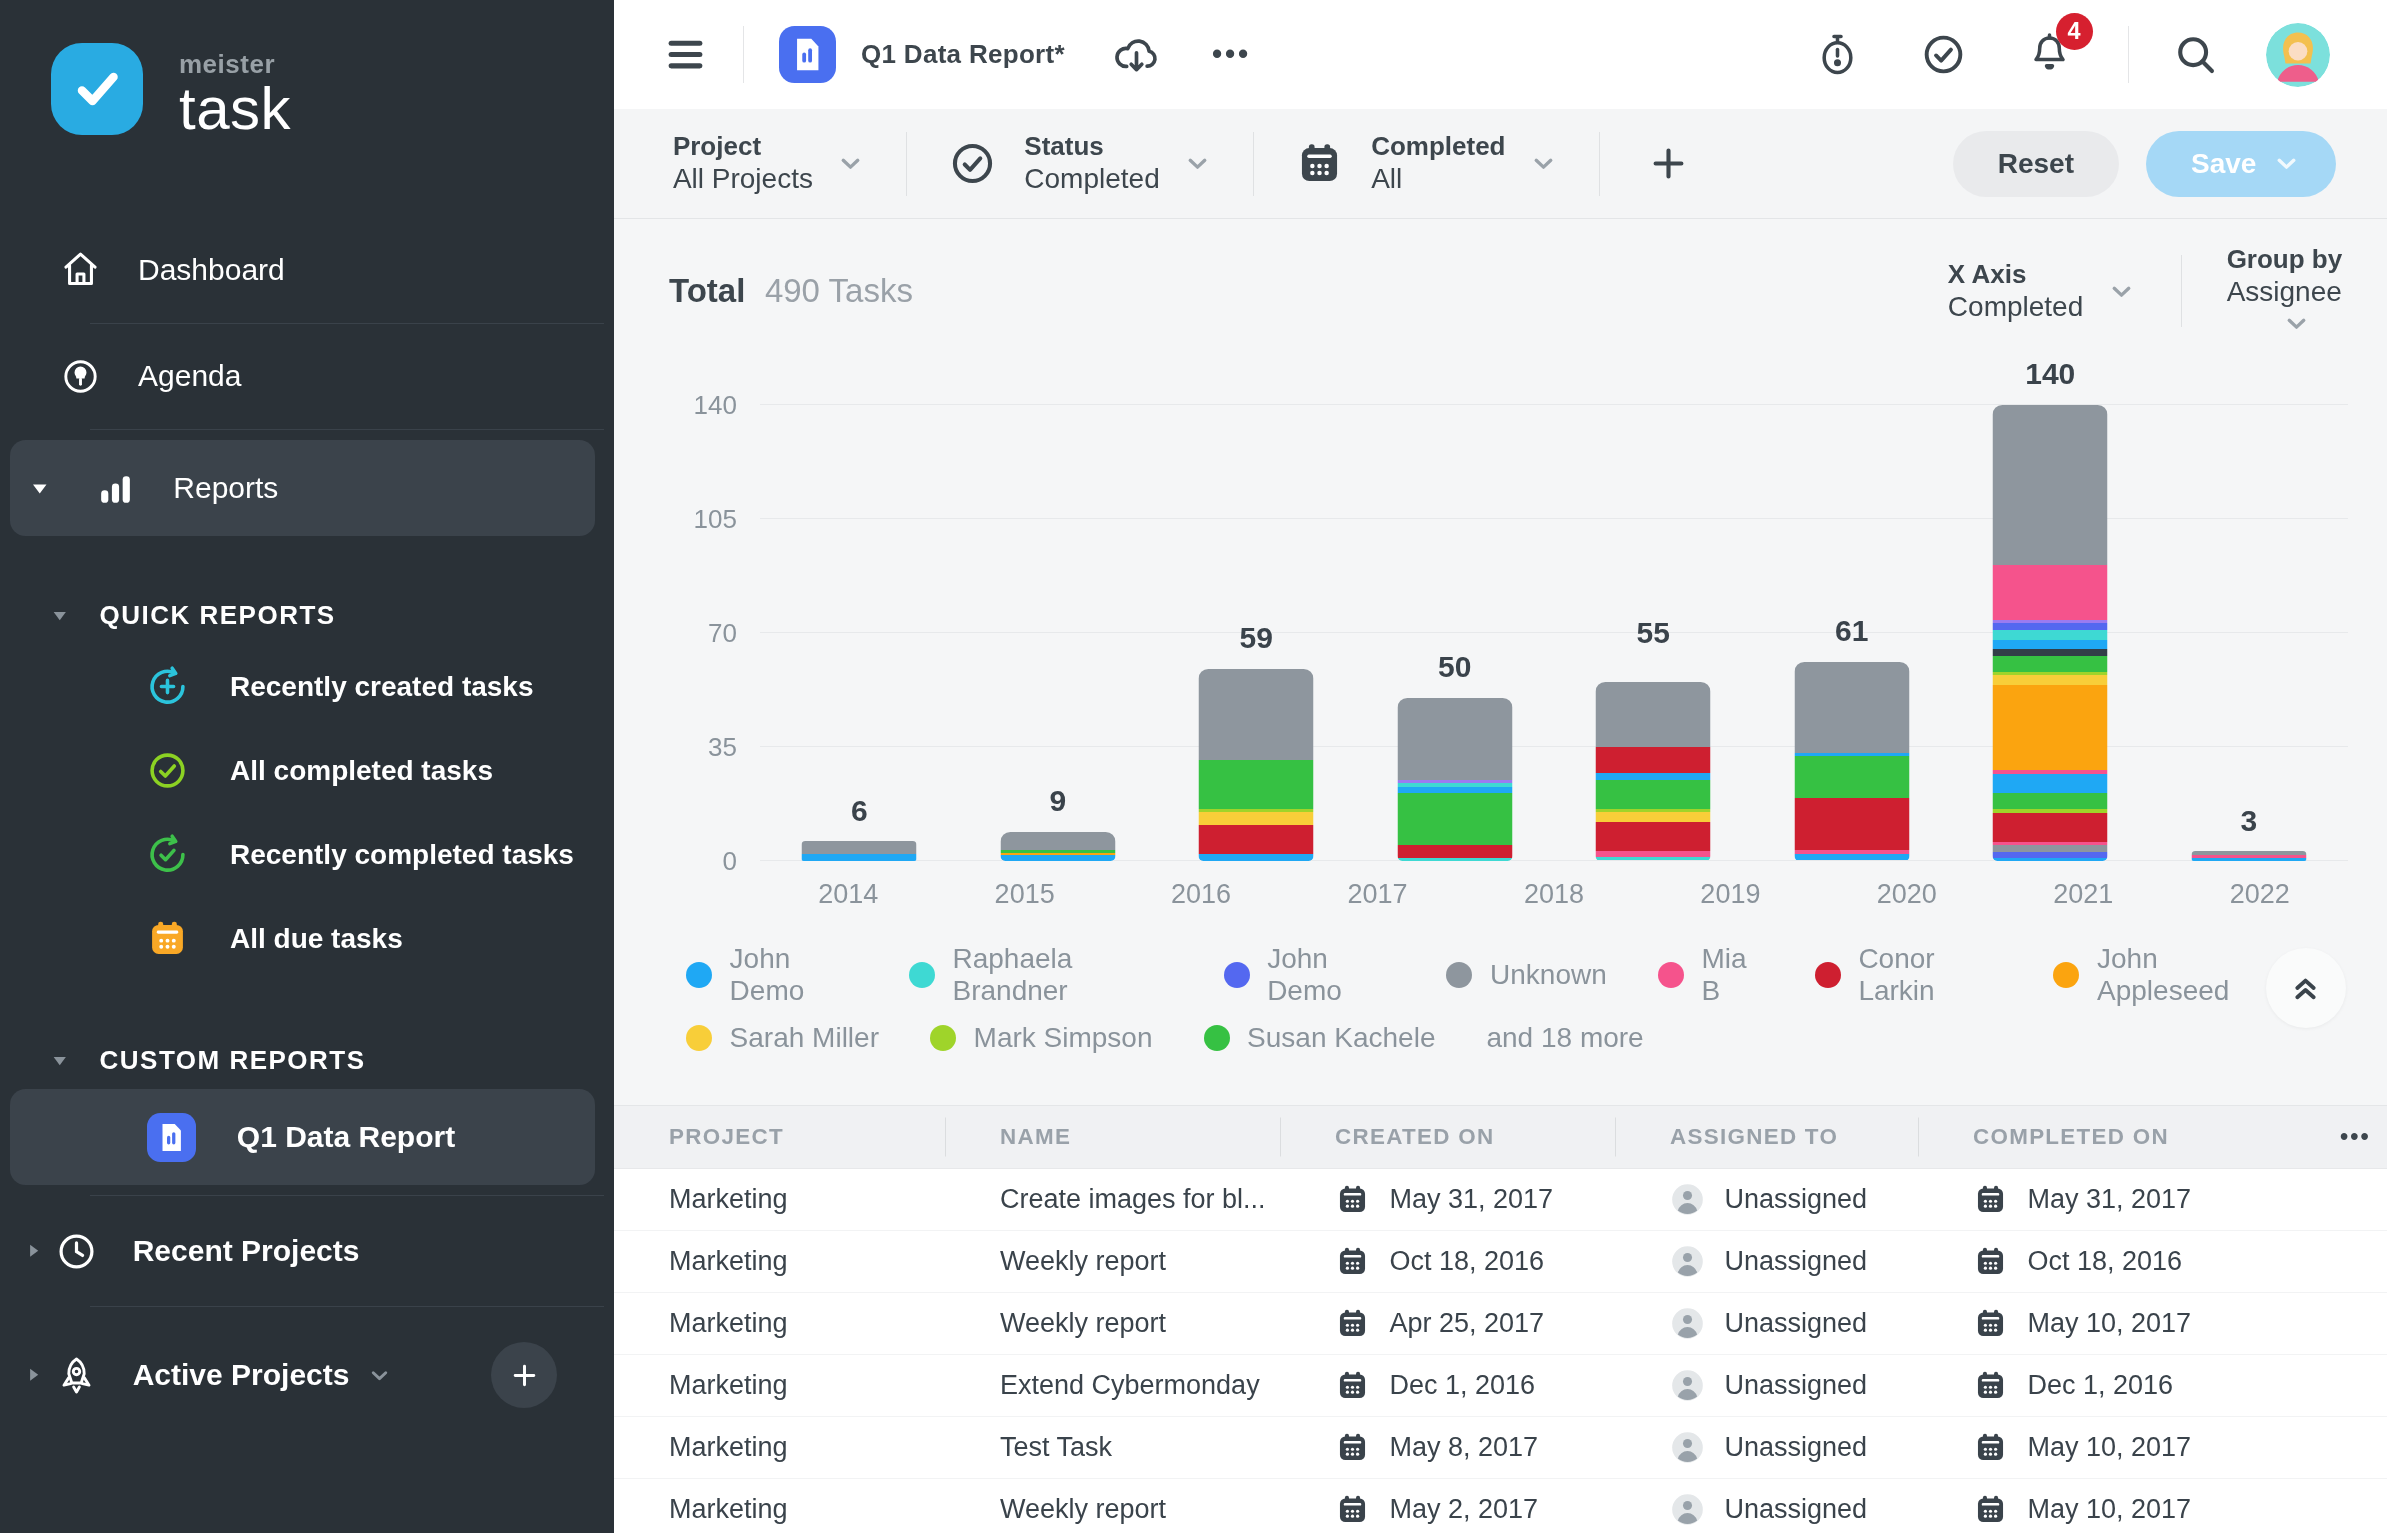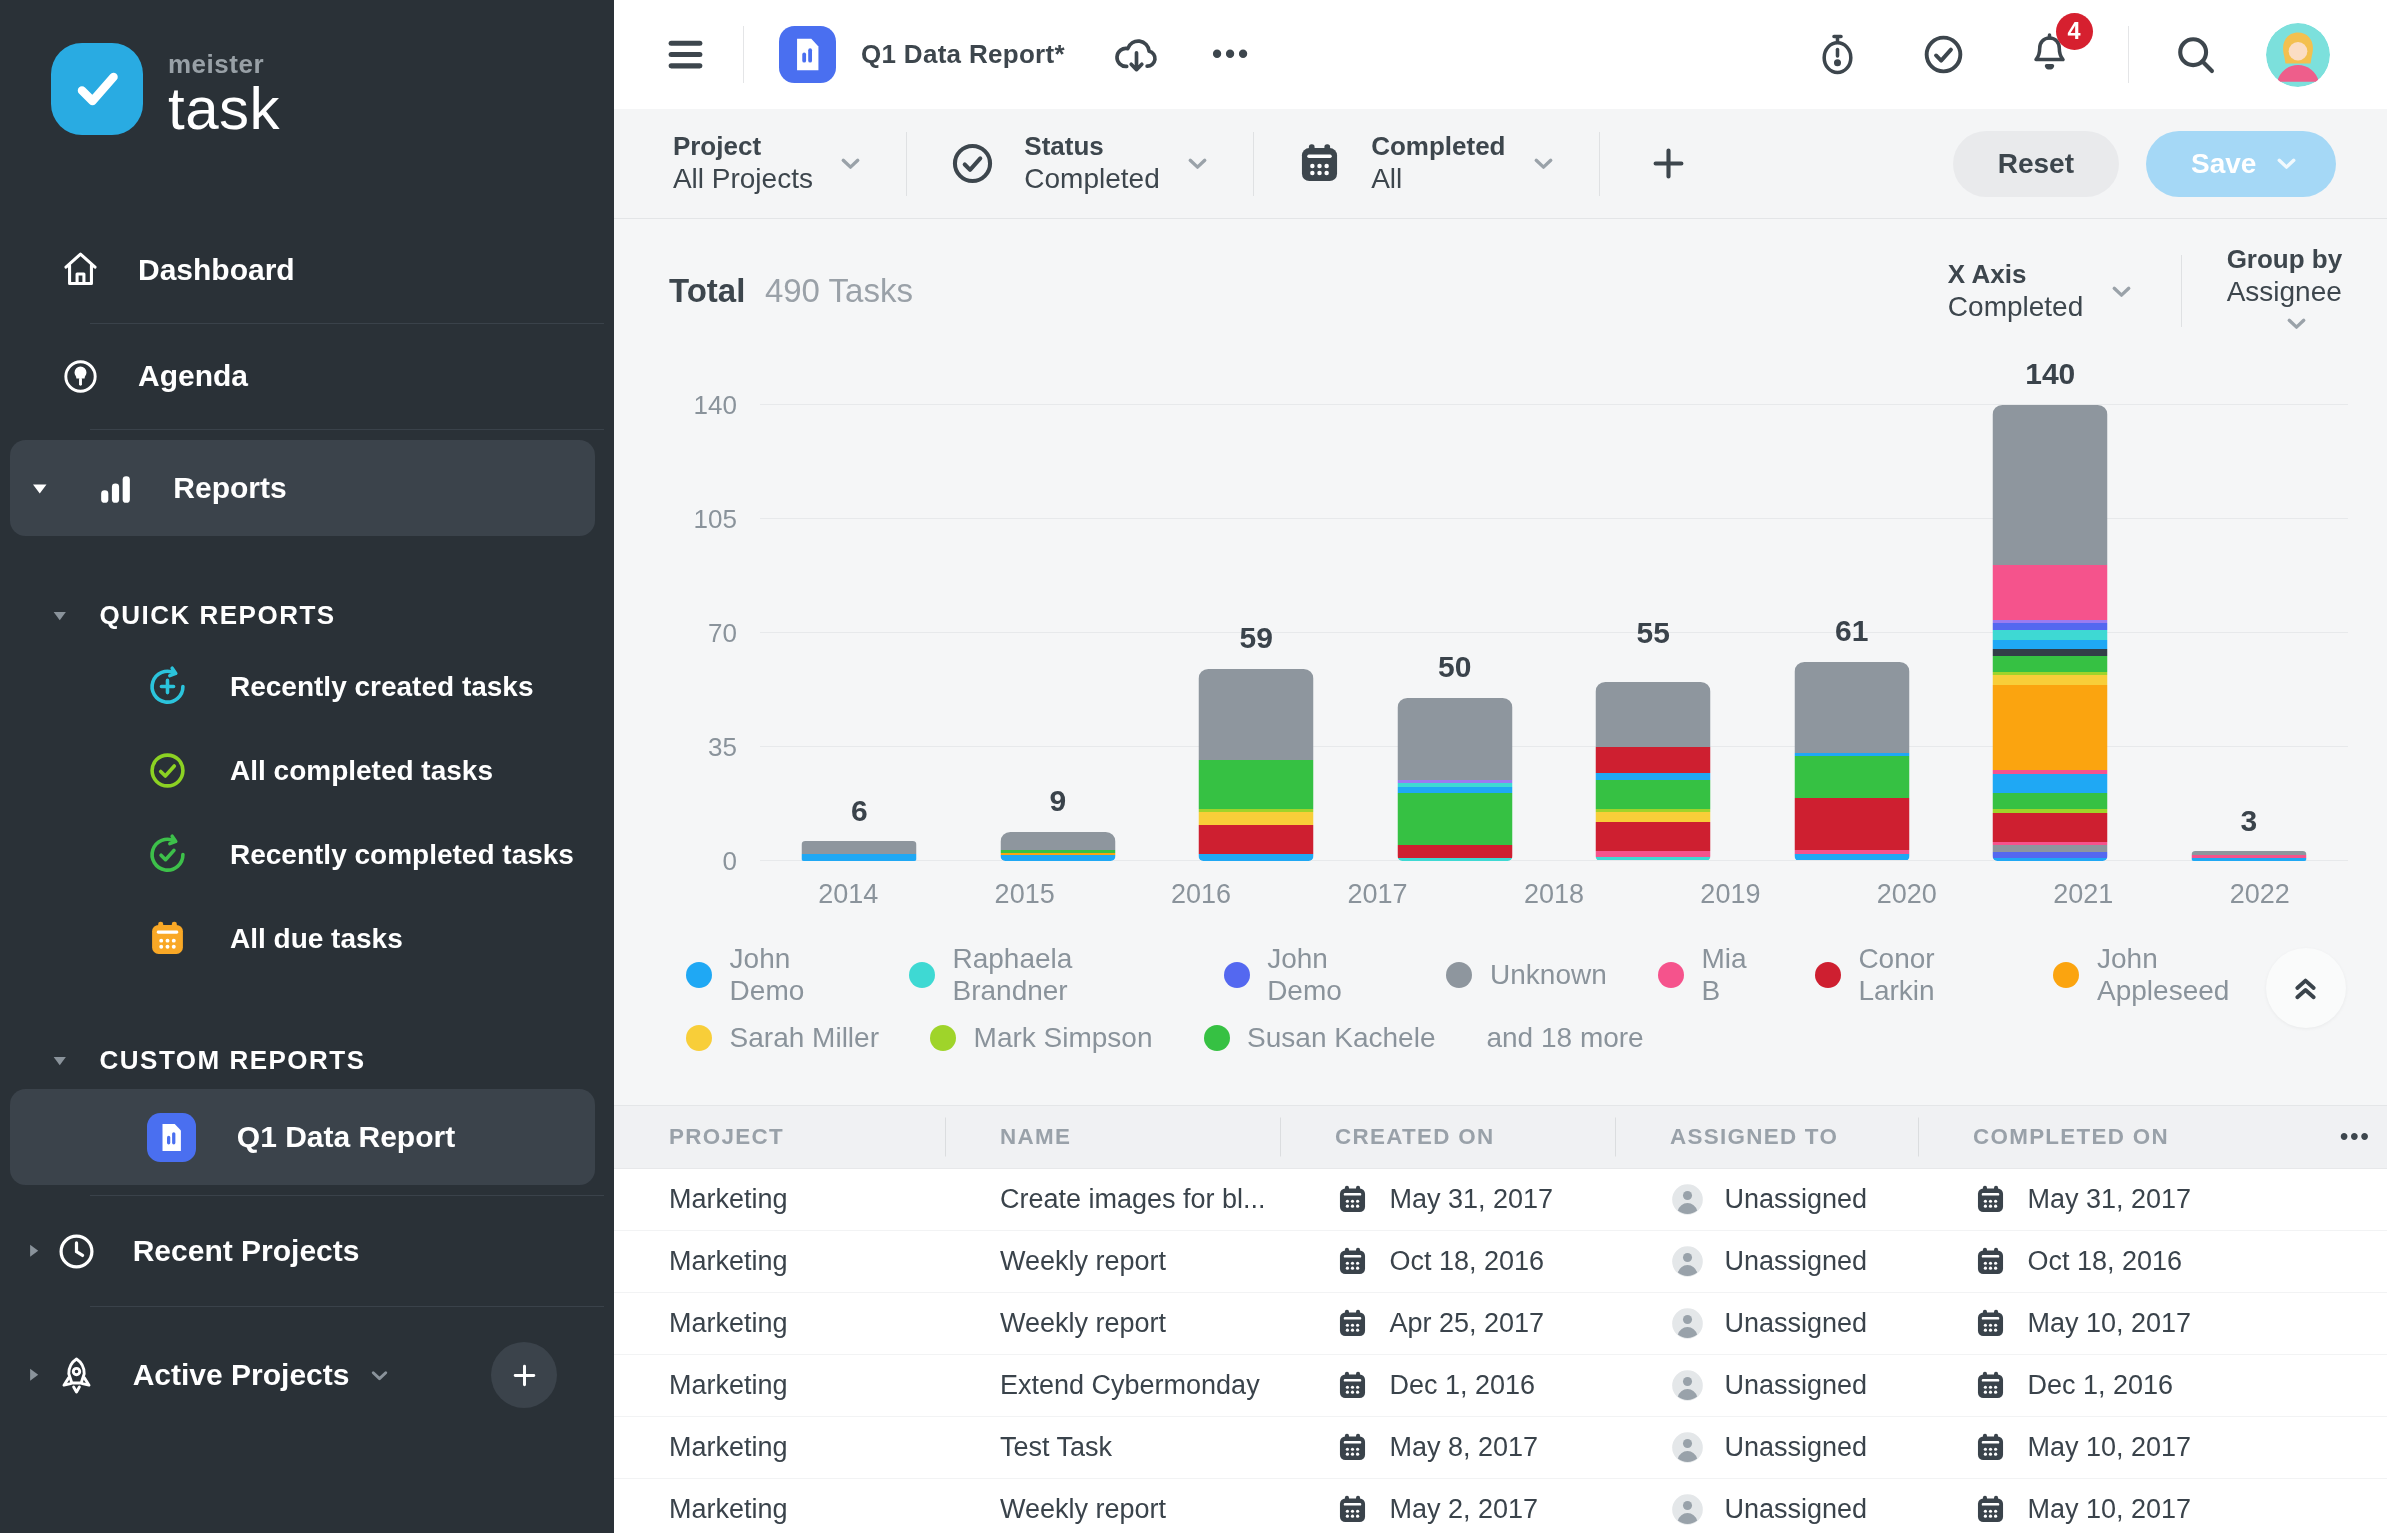--- a/index.html
+++ b/index.html
@@ -2,28 +2,28 @@
 <html><head>
 <meta charset="utf-8">
 <style>
   html,body{margin:0;padding:0;background:#dfe1e3;}
   *{box-sizing:border-box;}
   body{font-family:"Liberation Sans",sans-serif;-webkit-font-smoothing:antialiased;}
   .app{width:2387px;height:1533px;display:flex;overflow:hidden;background:#F5F6F7;}
 
   
   .sidebar{flex:0 0 614px;width:614px;background:#2A3137;color:#fff;position:relative;overflow:hidden;}
-  .brand{display:flex;align-items:flex-start;gap:25px;margin:43px 0 0 51px;}
+  .brand{display:flex;align-items:flex-start;gap:36px;margin:43px 0 0 51px;}
   .brand-mark{width:92px;height:92px;border-radius:31px;background:#29ABE2;display:flex;align-items:center;justify-content:center;}
   .brand-mark .icon{width:60px;height:60px;}
   .brand-text{display:flex;flex-direction:column;margin-top:5.9px;}
   .brand-top{color:#98A0A6;font-size:26px;font-weight:bold;letter-spacing:0.5px;}
   .brand-bottom{color:#fff;font-size:60px;font-weight:500;line-height:.95;letter-spacing:0.5px;}
   .nav{margin-top:90px;}
-  .nav-item{display:flex;align-items:center;height:86px;padding-left:60px;gap:37px;font-size:30px;font-weight:bold;color:#fff;cursor:pointer;}
+  .nav-item{display:flex;align-items:center;height:86px;padding-left:60px;gap:37px;font-size:30px;font-weight:normal;color:#fff;cursor:pointer;}
   .nav-item .icon{width:41px;height:41px;color:#fff;}
   .nav-divider{height:1px;background:#3A424A;margin:9.8px 9.8px 9.8px 90px;}
   .nav-selected{background:#3B434B;border-radius:15.6px;margin:7.8px 19.5px 7.8px 9.8px;height:96px;padding-left:19.5px;position:relative;}
   .caret{width:21.5px;height:21.5px;color:#8A939B;flex:0 0 21.5px;}
   .caret-slot{width:29px;flex:0 0 29px;display:flex;align-items:center;}
   .nav-selected .nav-label{margin-left:0;}
   .section-header{display:flex;align-items:center;gap:29px;margin:64px 0 13.7px 49px;font-size:26px;font-weight:bold;letter-spacing:1.5px;color:#fff;}
   .quick-item{display:flex;align-items:center;gap:41px;padding-left:146px;height:84px;font-size:28px;font-weight:600;color:#fff;cursor:pointer;}
   .quick-item .icon{width:43px;height:43px;}
   .custom-selected{background:#3B434B;border-radius:15.6px;margin:9.8px 19.5px 3.9px 9.8px;height:96px;display:flex;align-items:center;gap:41px;padding-left:137px;font-size:30px;font-weight:bold;cursor:pointer;}

